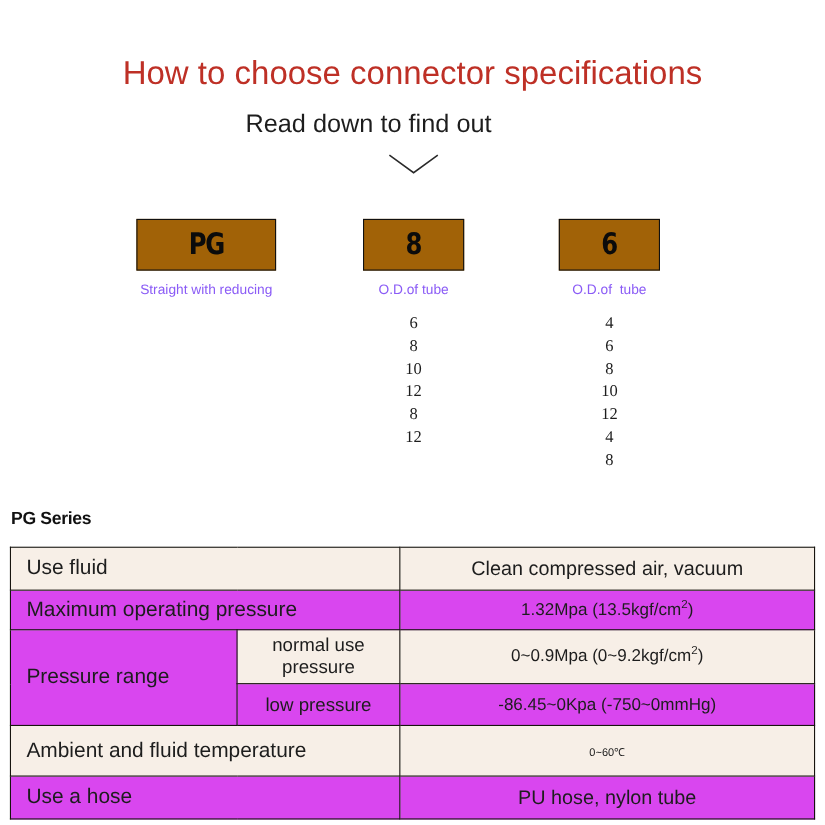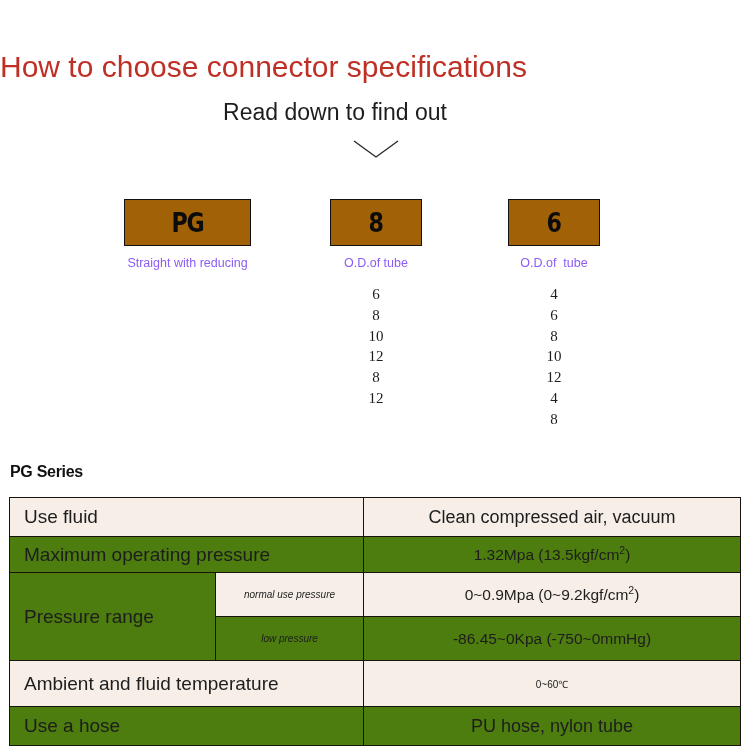--- a/index.html
+++ b/index.html
@@ -15,21 +15,21 @@
     color: #1d1d1d;
     overflow: hidden;
   }
 
   
   .title {
     position: absolute;
     top: 50px;
     left: 0;
     width: 750px;
-    text-align: left;
+    text-align: center;
     color: #be3026;
     font-size: 30px;
     font-weight: 400;
     letter-spacing: 0px;
     white-space: nowrap;
   }
   .subtitle {
     position: absolute;
     top: 99px;
     left: 0;
@@ -122,26 +122,26 @@
     border: 1.4px solid #17140f;
     padding: 0 0 0 14px;
     vertical-align: middle;
     color: #1d1d1d;
   }
   .spec-table td.val {
     padding: 0;
     text-align: center;
   }
   .tint { background: #f7efe7; }
-  .plain { background: #4d7c0f; }
+  .plain { background: #d946ef; }
 
   .lbl-main   { font-size: 19px; }
   .val-main   { font-size: 18px; }
   .val-num    { font-size: 15.5px; }
-  .sub-lbl    { font-size: 10px; text-align: center; padding: 16px !important; font-style: italic; }
+  .sub-lbl    { font-size: 17px; text-align: center; padding: 4px !important; }
   .val-small  { font-size: 10px; }
 
   .r1 { height: 39px; }
   .r2 { height: 36px; }
   .r3 { height: 37px; }
   .r4 { height: 38px; }
   .r5 { height: 46px; }
   .r6 { height: 39px; }
 
   sup { font-size: 0.68em; vertical-align: super; line-height: 0; }

